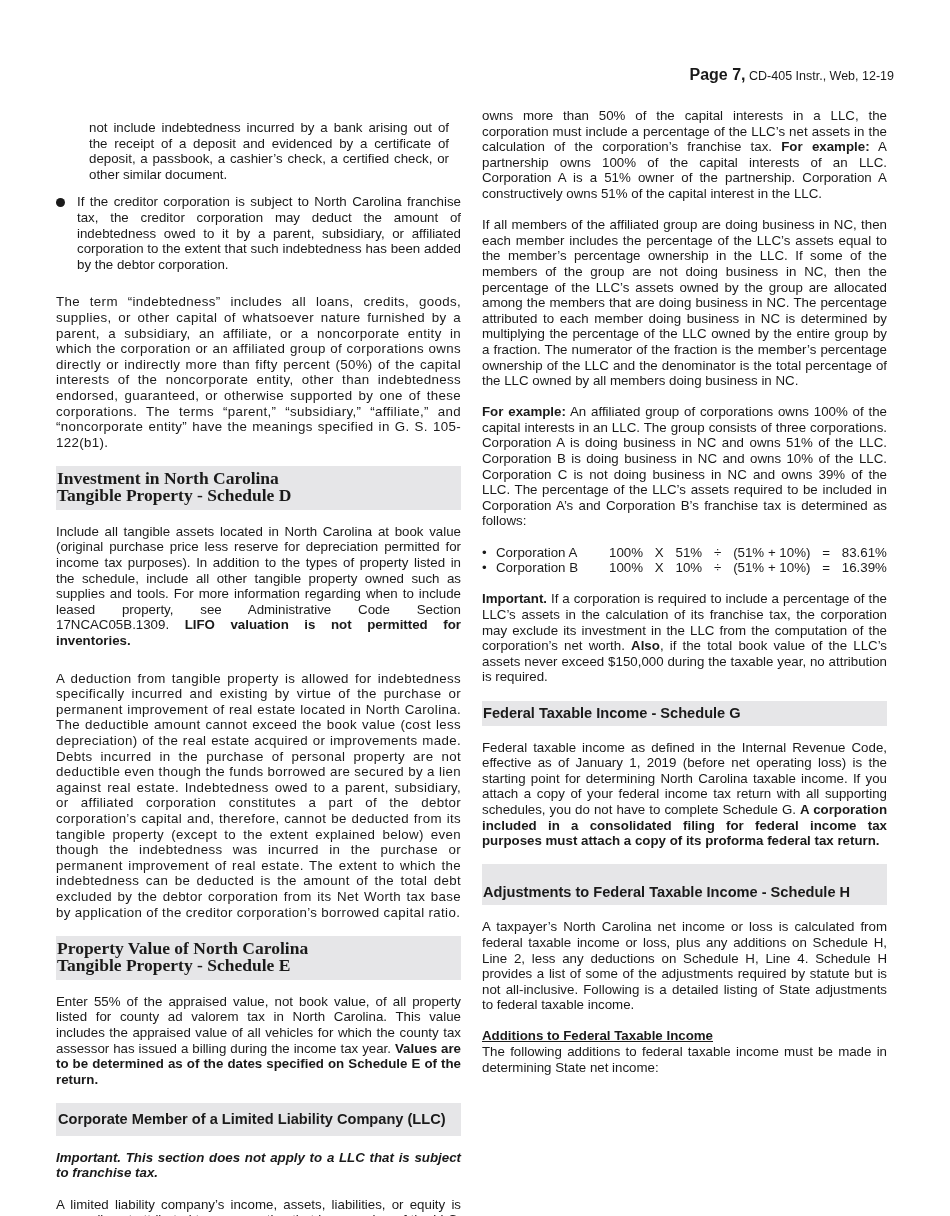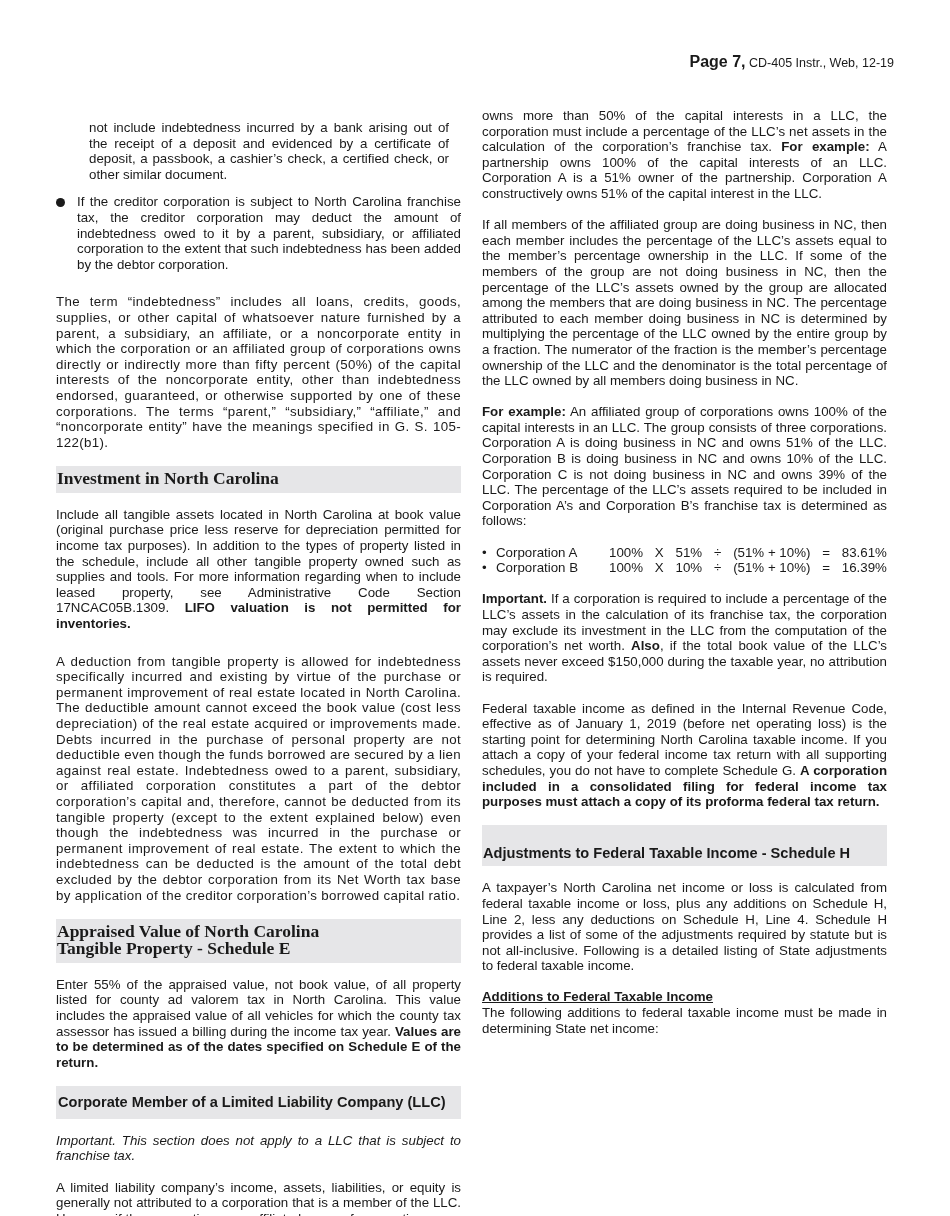--- a/index.html
+++ b/index.html
@@ -1,21 +1,21 @@
 <!DOCTYPE html>
 <html><head>
 <meta charset="utf-8">
 <style>
   html, body { margin: 0; padding: 0; background: #ffffff; }
   body {
     width: 950px; height: 1216px; position: relative; overflow: hidden;
     font-family: "Liberation Sans", sans-serif; color: #1a1a1a;
   }
   .page-header {
-    position: absolute; top: 53px; right: 56px;
+    position: absolute; top: 66px; right: 56px;
     font-size: 12.5px; white-space: nowrap;
   }
   .page-header .pnum { font-weight: bold; font-size: 16px; }
   .col {
     position: absolute; top: 108px; width: 405px;
     font-size: 13.3px; line-height: 15.6px; text-align: justify;
   }
   .col-left { left: 56px; }
   .col-right { left: 482px; }
   p { margin: 0 0 15.6px 0; }
@@ -25,21 +25,21 @@
     position: absolute; left: 0; top: 4px; width: 9px; height: 9px;
     border-radius: 50%; background: #1a1a1a;
   }
   .hdr {
     background: #e6e6e8; font-weight: bold; margin: 0 0 14px 0;
     padding: 3px 0 3px 1px;
   }
   .hdr.big { font-size: 17.5px; line-height: 17px; padding: 4px 16px 6px 1px; font-family: Liberation Serif, serif; }
   .hdr.mid { font-size: 14.6px; line-height: 17px; padding: 8px 0 8px 2px; }
   b { font-weight: bold; }
-  .it { font-style: italic; font-weight: normal; }
+  .it { font-style: italic; font-weight: bold; }
   .calc { margin: 0 0 15.6px 0; }
   .calc-row { display: flex; white-space: nowrap; }
   .calc-row .b { width: 14px; }
   .calc-row .name { width: 113px; }
   .calc-row .f { flex: 1; display: flex; justify-content: space-between; }
   .schedf-box {
     background: #e6e6e8; padding: 8px 1px 16px 1px; margin: 0 0 15px 0;
   }
   .schedf-box .title { font-weight: bold; font-size: 14.6px; line-height: 17px; margin-bottom: 8px; }
   .must-box {
@@ -61,29 +61,30 @@
 <div class="col col-left">
   <p class="indent">not include indebtedness incurred by a bank arising out of the receipt of a deposit and evidenced by a certificate of deposit, a passbook, a cashier’s check, a certified check, or other similar document.</p>
   <div class="bullet-li">
     <span class="dot"></span>
     <span>If the creditor corporation is subject to North Carolina franchise tax, the creditor corporation may deduct the amount of indebtedness owed to it by a parent, subsidiary, or affiliated corporation to the extent that such indebtedness has been added by the debtor corporation.</span>
   </div>
   <p class="sp">The term “indebtedness” includes all loans, credits, goods, supplies, or other capital of whatsoever nature furnished by a parent, a subsidiary, an affiliate, or a noncorporate entity in which the corporation or an affiliated group of corporations owns directly or indirectly more than fifty percent (50%) of the capital interests of the noncorporate entity, other than indebtedness endorsed, guaranteed, or otherwise supported by one of these corporations.  The terms “parent,” “subsidiary,”  “affiliate,” and “noncorporate entity” have the meanings specified in G. S. 105-122(b1).</p>
 
   <div class="hdr big">
     <div>Investment in North Carolina</div>
+    <div>Tangible Property - Schedule D</div>
   </div>
   <p>
     <span>Include all tangible assets located in North Carolina at book value (original purchase price less reserve for depreciation permitted for income tax purposes).  In addition to the types of property listed in the schedule, include all other tangible property owned such as supplies and tools.  For more information regarding when to include leased property, see Administrative Code Section 17NCAC05B.1309.</span>
     <b>LIFO valuation is not permitted for inventories.</b>
   </p>
   <p class="sp">A deduction from tangible property is allowed for indebtedness specifically incurred and existing by virtue of the purchase or permanent improvement of real estate located in North Carolina. The deductible amount cannot exceed the book value (cost less depreciation) of the real estate acquired or improvements made. Debts incurred in the purchase of personal property are not deductible even though the funds borrowed are secured by a lien against real estate. Indebtedness owed to a parent, subsidiary, or affiliated corporation constitutes a part of the debtor corporation’s capital and, therefore, cannot be deducted from its tangible property (except to the extent explained below) even though the indebtedness was incurred in the purchase or permanent improvement of real estate. The extent to which the indebtedness can be deducted is the amount of the total debt excluded by the debtor corporation from its Net Worth tax base by application of the creditor corporation’s borrowed capital ratio.</p>
 
   <div class="hdr big">
-    <div>Appraised Value of North Carolina</div>
+    <div>Property Value of North Carolina</div>
     <div>Tangible Property - Schedule E</div>
   </div>
   <p>
     <span>Enter 55% of the appraised value, not book value,  of all property listed for county ad valorem tax in North Carolina.  This value includes the appraised value of all vehicles for which the county tax assessor has issued a billing during the income tax year.</span>
     <b>Values are to be determined as of the dates specified on Schedule E of the return.</b>
   </p>
 
   <div class="hdr mid">Corporate Member of a Limited Liability Company (LLC)</div>
   <p class="it">Important.  This section does not apply to a LLC that is subject to franchise tax.</p>
   <p>A limited liability company’s income, assets, liabilities, or equity is generally not attributed to a corporation that is a member of the LLC. However, if the corporation or an affiliated group of corporations</p>
@@ -130,20 +131,21 @@
     </div>
   </div>
 
   <p>
     <b>Important.</b>
     <span>If a corporation is required to include a percentage of the LLC’s assets in the calculation of its franchise tax, the corporation may exclude its investment in the LLC from the computation of the corporation’s net worth.</span>
     <b>Also</b><span>, if the total book value of the LLC’s assets never exceed $150,000 during the taxable year, no attribution is required.</span>
   </p>
 
 
+  <div class="hdr mid" style="padding:4px 0 4px 1px;">Federal Taxable Income - Schedule G</div>
   <p>
     <span>Federal taxable income as defined in the Internal Revenue Code, effective as of January 1, 2019 (before net operating loss) is the starting point for determining North Carolina taxable income.  If you attach a copy of your federal income tax return with all supporting schedules, you do not have to complete Schedule G.</span>
     <b>A corporation included in a consolidated filing for federal income tax purposes must attach a copy of its proforma federal tax return.</b>
   </p>
 
   <div class="hdr mid" style="padding:20px 0 4px 1px;">Adjustments to Federal Taxable Income - Schedule H</div>
   <p>A taxpayer’s North Carolina net income or loss is calculated from federal taxable income or loss, plus any additions on Schedule H, Line 2, less any deductions on Schedule H, Line 4.  Schedule H provides a list of some of the adjustments required by statute but is not all-inclusive.  Following is a detailed listing of State adjustments to federal taxable income.</p>
   <div class="sub-u">Additions to Federal Taxable Income</div>
   <p>The following additions to federal taxable income must be made in determining State net income:</p>
 </div>

